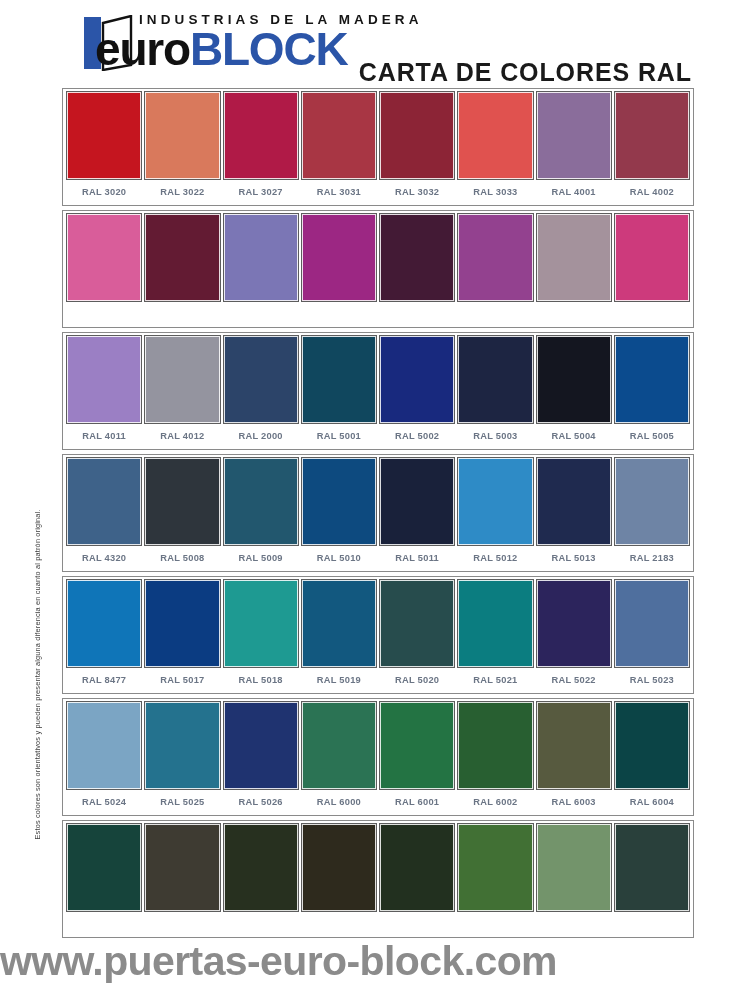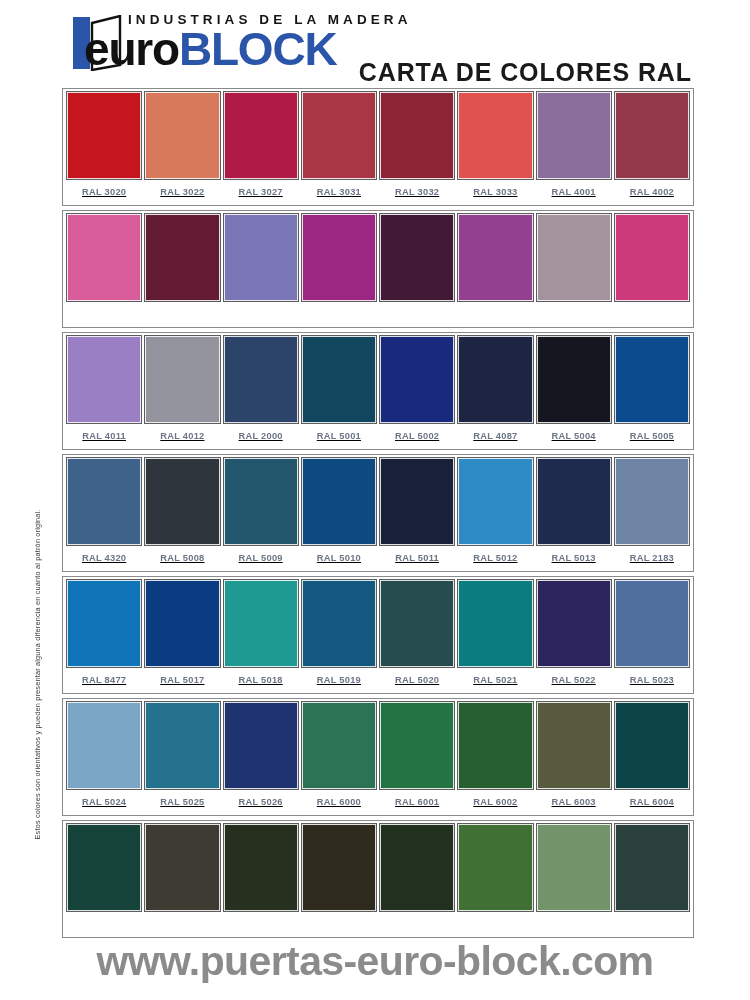--- a/index.html
+++ b/index.html
@@ -22,21 +22,21 @@
   
   .header {
     position: absolute;
     left: 0; top: 0;
     width: 750px;
     height: 88px;
   }
 
   .logo-block {
     position: absolute;
-    left: 72px;
+    left: 83px;
     top: 12px;
     width: 340px;
     height: 62px;
   }
 
   .logo-door {
     position: absolute;
     left: 0;
     top: 3px;
     width: 52px;
@@ -103,21 +103,20 @@
 
   .color-row {
     position: relative;
     width: 632px;
     height: 118px;
     margin-bottom: 4px;
     border: 1px solid #8a8a8a;
     background: #ffffff;
     display: flex;
     flex-direction: column;
-    text-decoration: underline;
   }
 
   .swatch-strip {
     display: flex;
     flex-direction: row;
     width: 100%;
     height: 90px;
     padding: 3px 2px 0 2px;
     gap: 0px;
   }
@@ -155,21 +154,21 @@
     letter-spacing: 0.25px;
     white-space: nowrap;
   }
 
   
   .footer-url {
     position: absolute;
     left: 0;
     top: 938px;
     width: 750px;
-    text-align: center;
+    text-align: left;
     font-size: 41px;
     font-weight: bold;
     color: #8b8b8b;
     letter-spacing: -0.6px;
     white-space: nowrap;
   }
 </style>
 </head>
 <body>
 
@@ -292,21 +291,21 @@
           <div class="swatch-cell">
             <div class="swatch" style="background: rgb(11, 75, 142);"></div>
           </div>
         </div>
         <div class="label-strip">
           <div class="swatch-label">RAL 4011</div>
           <div class="swatch-label">RAL 4012</div>
           <div class="swatch-label">RAL 2000</div>
           <div class="swatch-label">RAL 5001</div>
           <div class="swatch-label">RAL 5002</div>
-          <div class="swatch-label">RAL 4087</div>
+          <div class="swatch-label">RAL 5003</div>
           <div class="swatch-label">RAL 5004</div>
           <div class="swatch-label">RAL 5005</div>
         </div>
       </div>
       <div class="color-row">
         <div class="swatch-strip">
           <div class="swatch-cell">
             <div class="swatch" style="background: rgb(62, 98, 137);"></div>
           </div>
           <div class="swatch-cell">

